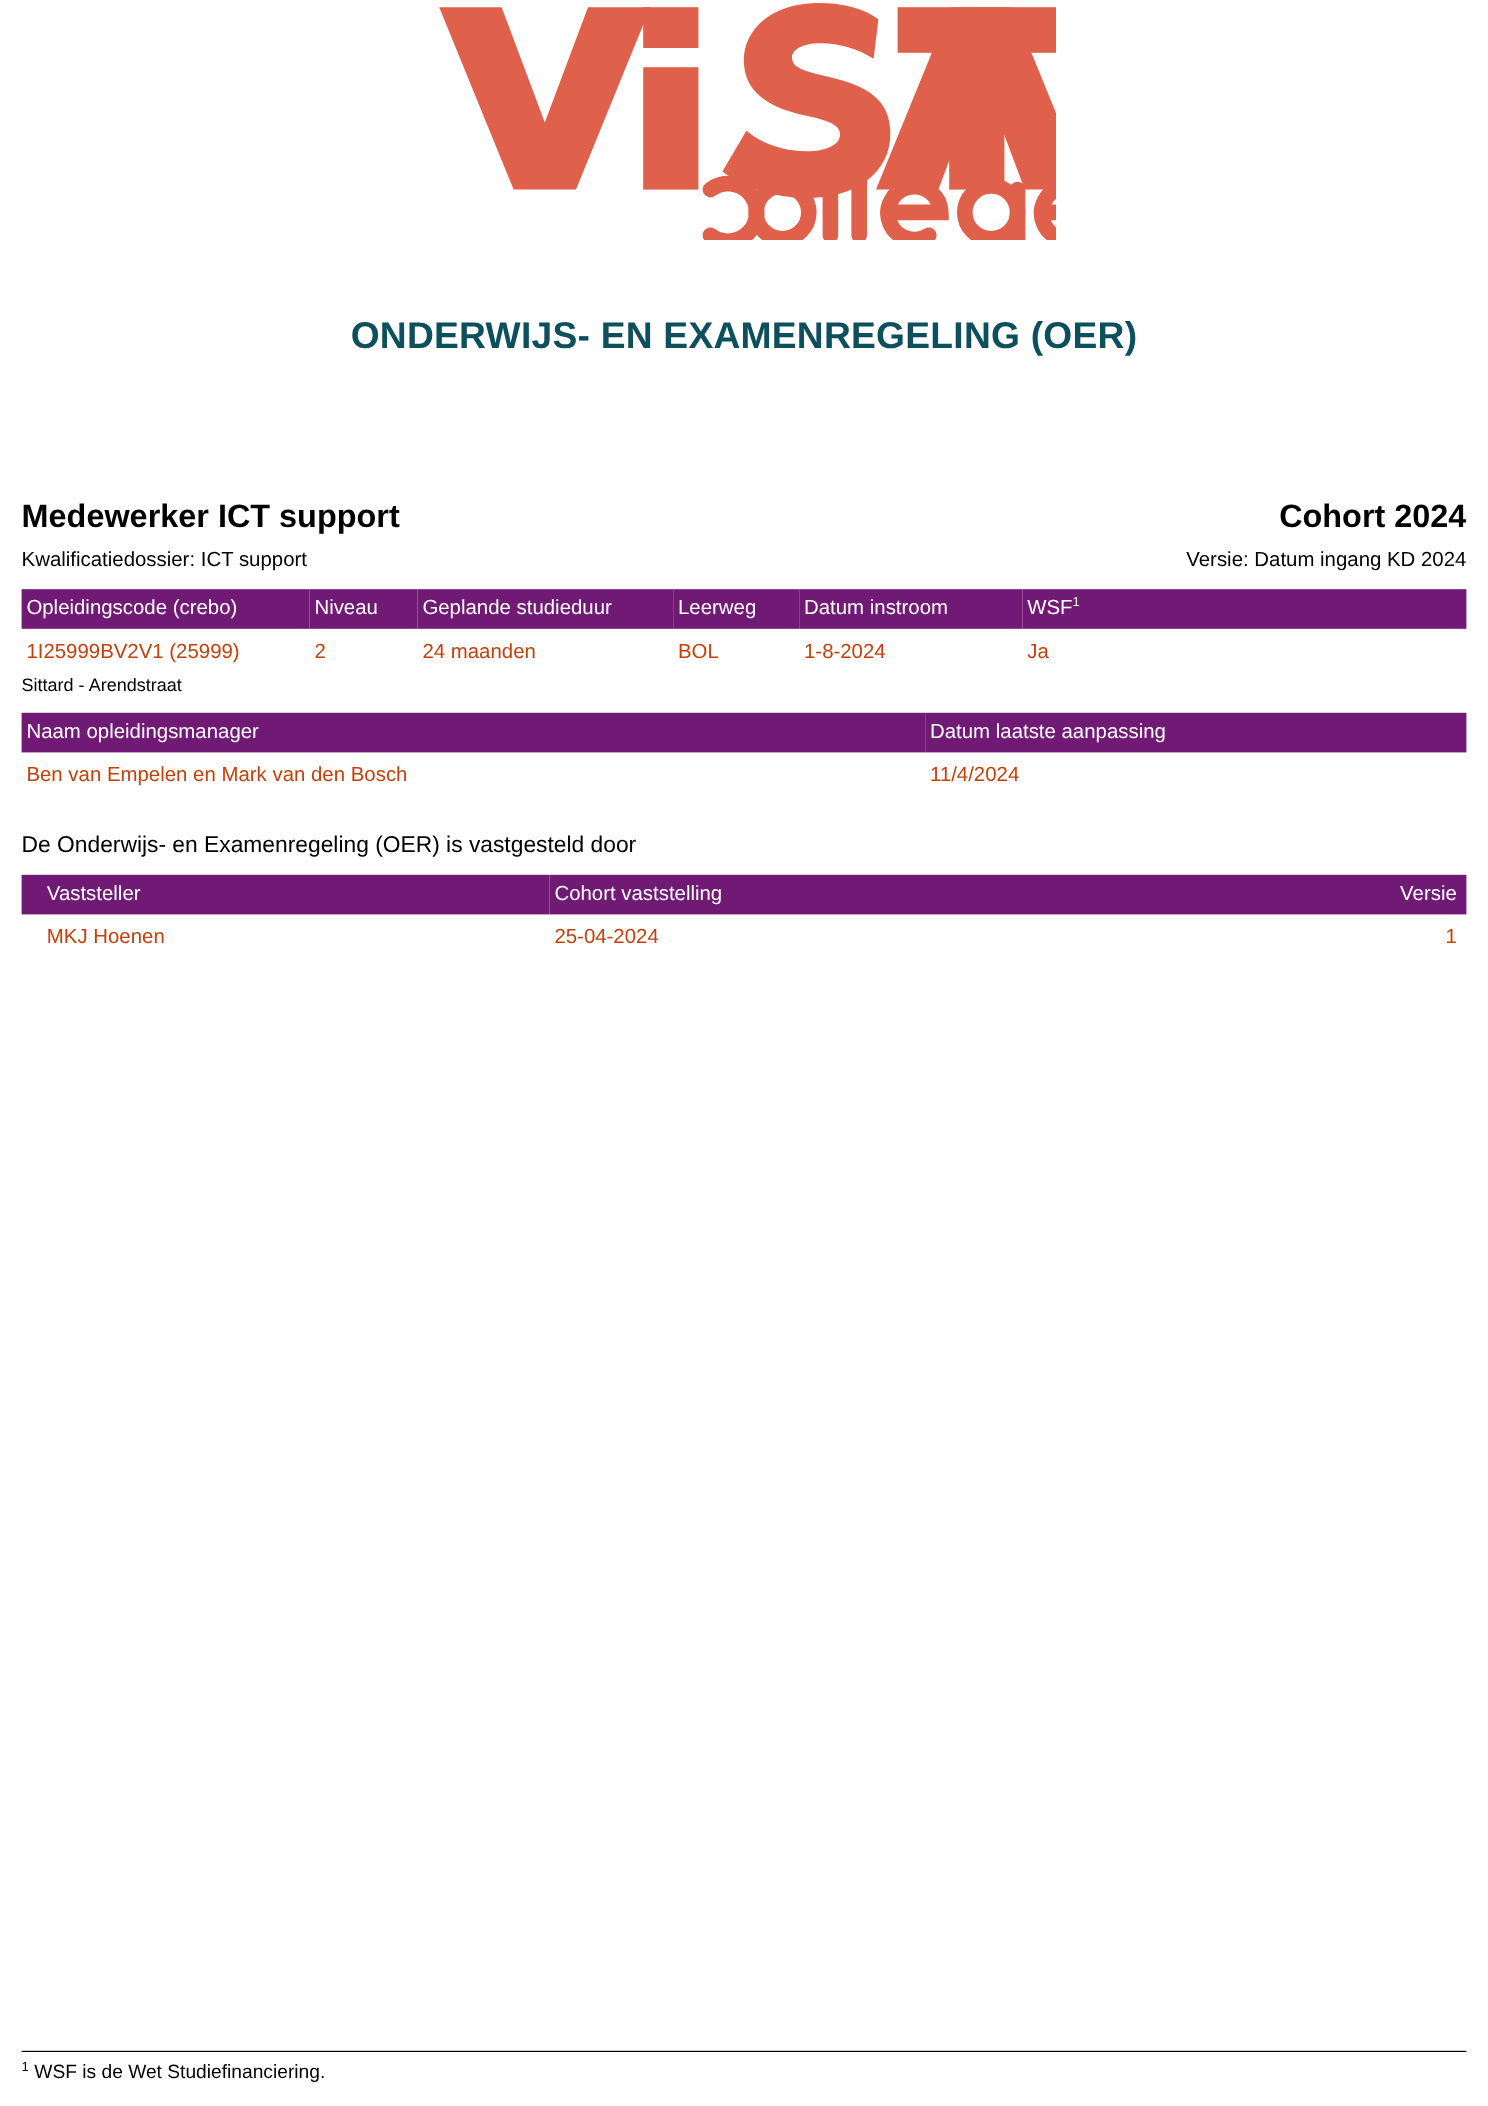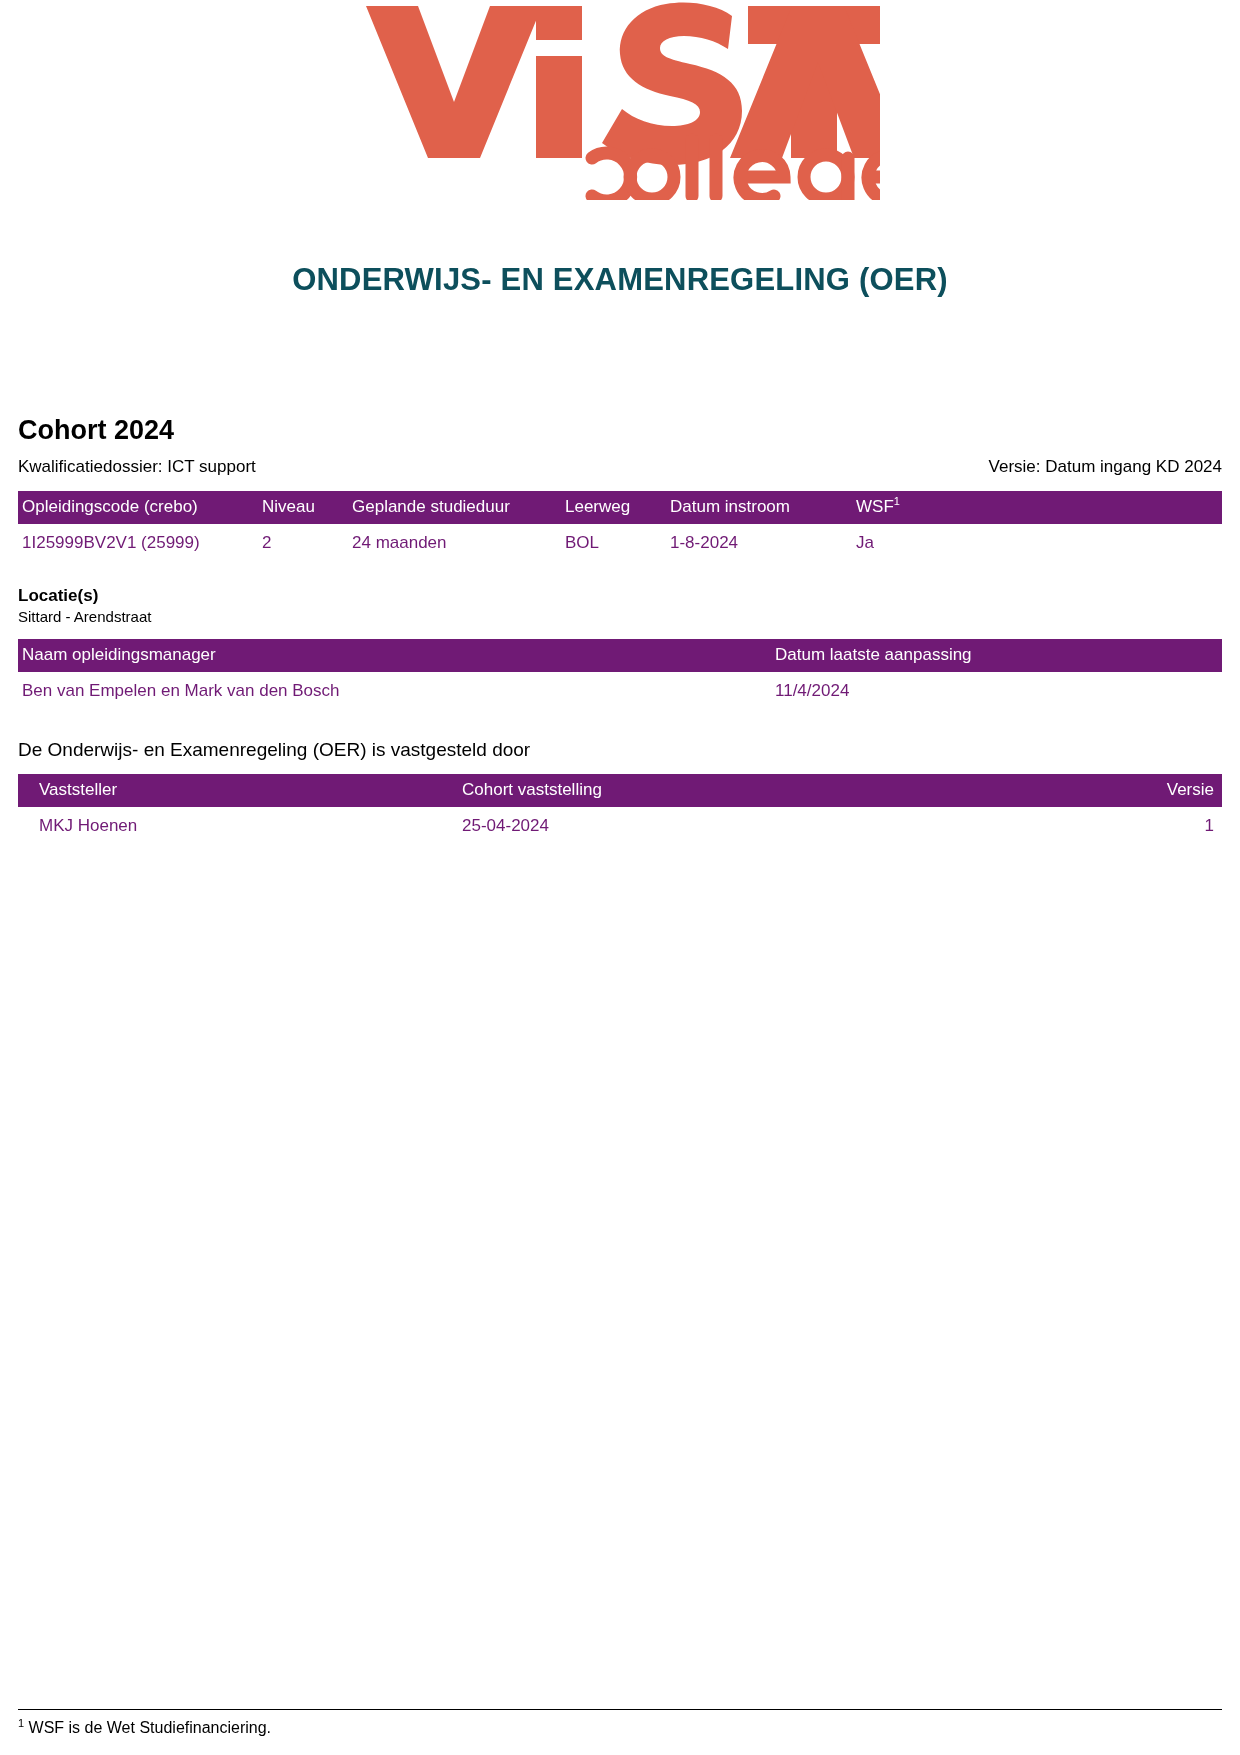--- a/index.html
+++ b/index.html
@@ -76,21 +76,21 @@
     background: #701a75;
     color: #ffffff;
     font-weight: normal;
     text-align: left;
     padding: 6px 4px 7px 4px;
     vertical-align: middle;
   }
   tbody td {
     padding: 9px 4px 8px 4px;
     vertical-align: top;
-    color: #701a75;
+    color: #c2410c;
   }
   sup {
     font-size: 11px;
     vertical-align: super;
     line-height: 0;
   }
 
   .table-1 { margin-top: 13px; }
   .t1-c0 { width: 232px; }
   .t1-c1 { width: 82px; }
@@ -188,20 +188,21 @@
 
         <path d="M510 177 h44 a22 22 0 1 0 -10 19" transform="translate(-2,0)"></path>
       </g>
     </svg>
   </div>
 
   <div class="doc-title">ONDERWIJS- EN EXAMENREGELING (OER)</div>
 
   <div class="header-zone">
     <div class="hz-row">
+      <div class="hz-left-title">Medewerker ICT support</div>
       <div class="hz-right-title">Cohort 2024</div>
     </div>
     <div class="hz-row sub">
       <div class="hz-sub">Kwalificatiedossier: ICT support</div>
       <div class="hz-sub">Versie: Datum ingang KD 2024</div>
     </div>
   </div>
 
   <table class="table-1">
     <thead>
@@ -220,21 +221,20 @@
         <td class="t1-c1">2</td>
         <td class="t1-c2">24 maanden</td>
         <td class="t1-c3">BOL</td>
         <td class="t1-c4">1-8-2024</td>
         <td class="t1-c5">Ja</td>
       </tr>
     </tbody>
   </table>
 
 
-  <div class="locatie-head">Locatie(s)</div>
   <div class="locatie-val">Sittard - Arendstraat</div>
 
   <table class="table-2">
     <thead>
       <tr>
         <th class="t2-c0">Naam opleidingsmanager</th>
         <th class="t2-c1">Datum laatste aanpassing</th>
       </tr>
     </thead>
     <tbody>

